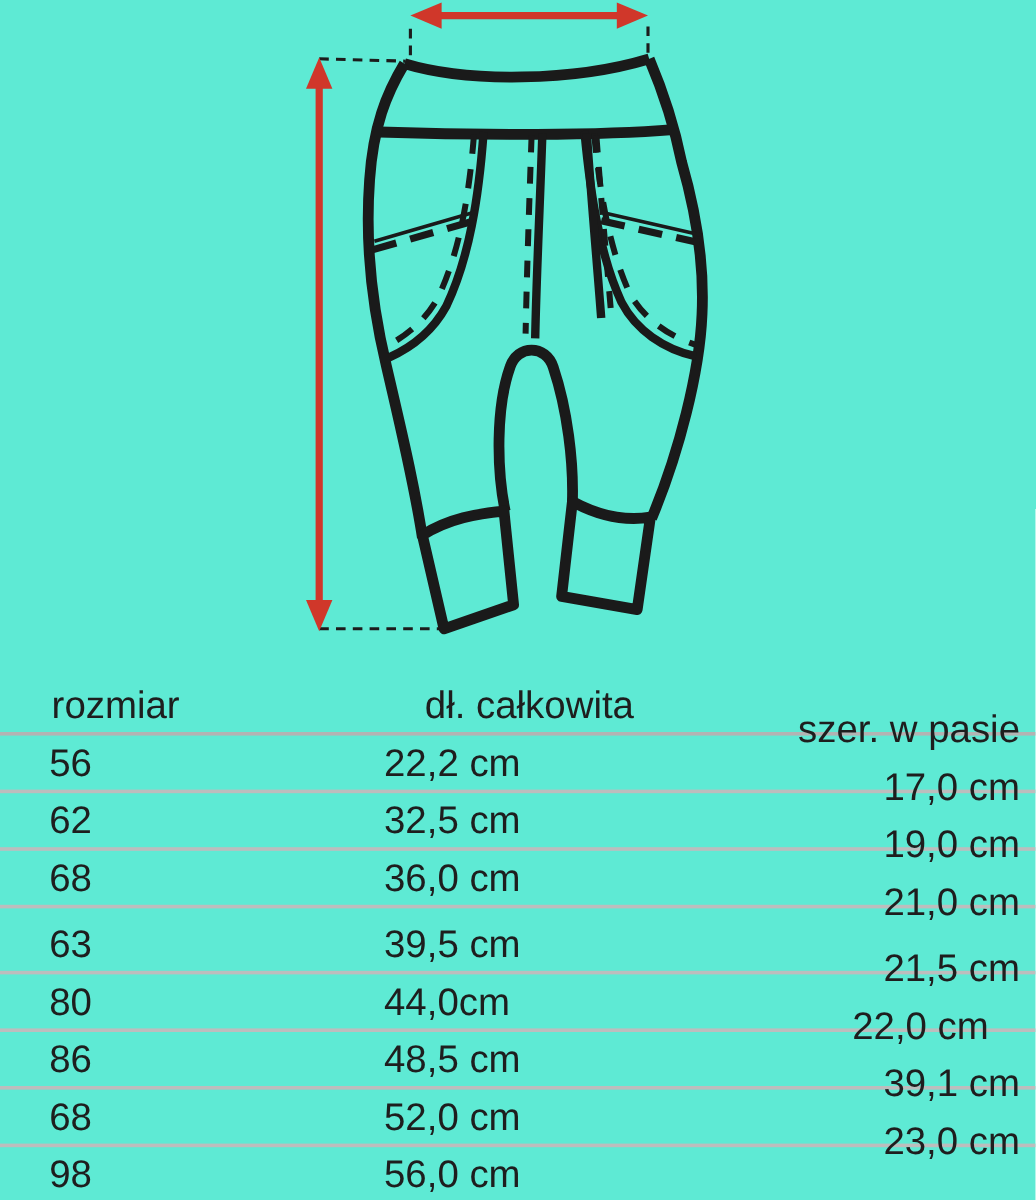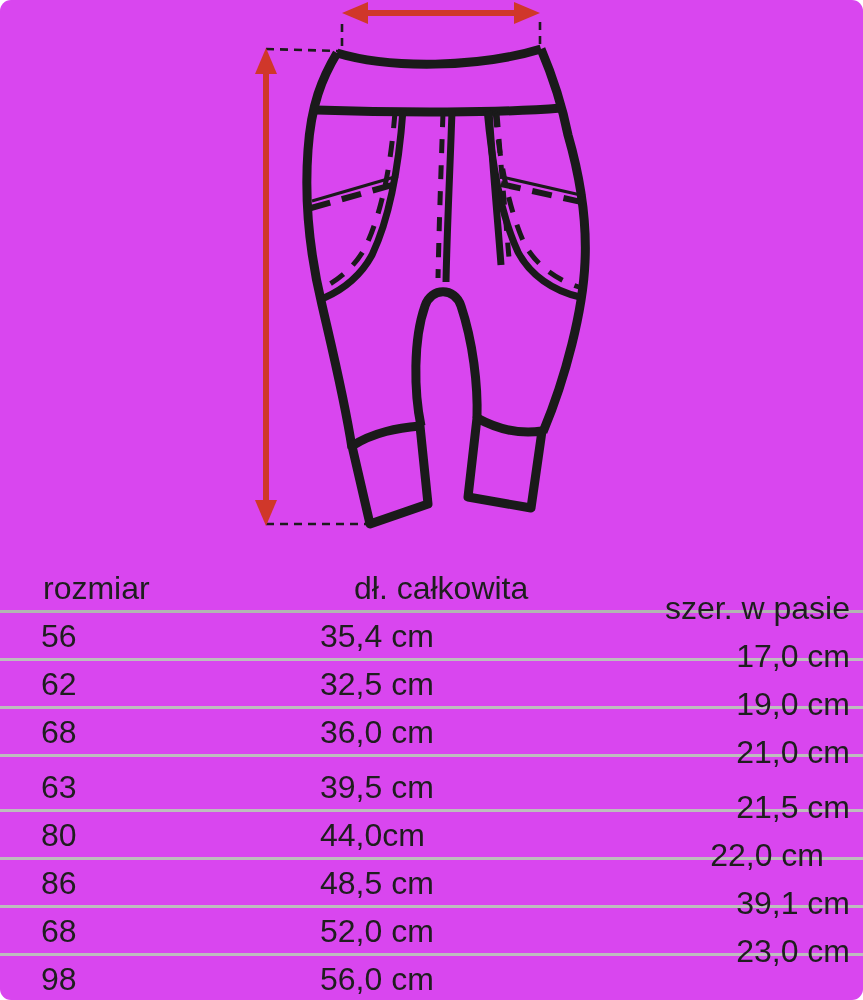--- a/index.html
+++ b/index.html
@@ -8,22 +8,21 @@
     width: 863px;
     height: 1000px;
     overflow: hidden;
     background: #ffffff;
     font-family: "Liberation Sans", sans-serif;
   }
   .stage {
     position: relative;
     width: 863px;
     height: 1000px;
-    background: #d946ef;
-    border-radius: 11px;
+    background: #5eead4;
   }
   .diagram {
     position: absolute;
     top: 0;
     left: 0;
   }
   
   .size-table {
     position: absolute;
     top: 565px;
@@ -121,21 +120,21 @@
 
   <div class="size-table">
     <div class="tr thead">
       <span class="c c1">rozmiar</span>
       <span class="c c2">dł. całkowita</span>
       <span class="c c3">szer. w pasie</span>
     </div>
 
     <div class="tr">
       <span class="c c1">56</span>
-      <span class="c c2">35,4 cm</span>
+      <span class="c c2">22,2 cm</span>
       <span class="c c3">17,0 cm</span>
     </div>
     <div class="tr">
       <span class="c c1">62</span>
       <span class="c c2">32,5 cm</span>
       <span class="c c3">19,0 cm</span>
     </div>
     <div class="tr">
       <span class="c c1">68</span>
       <span class="c c2">36,0 cm</span>

